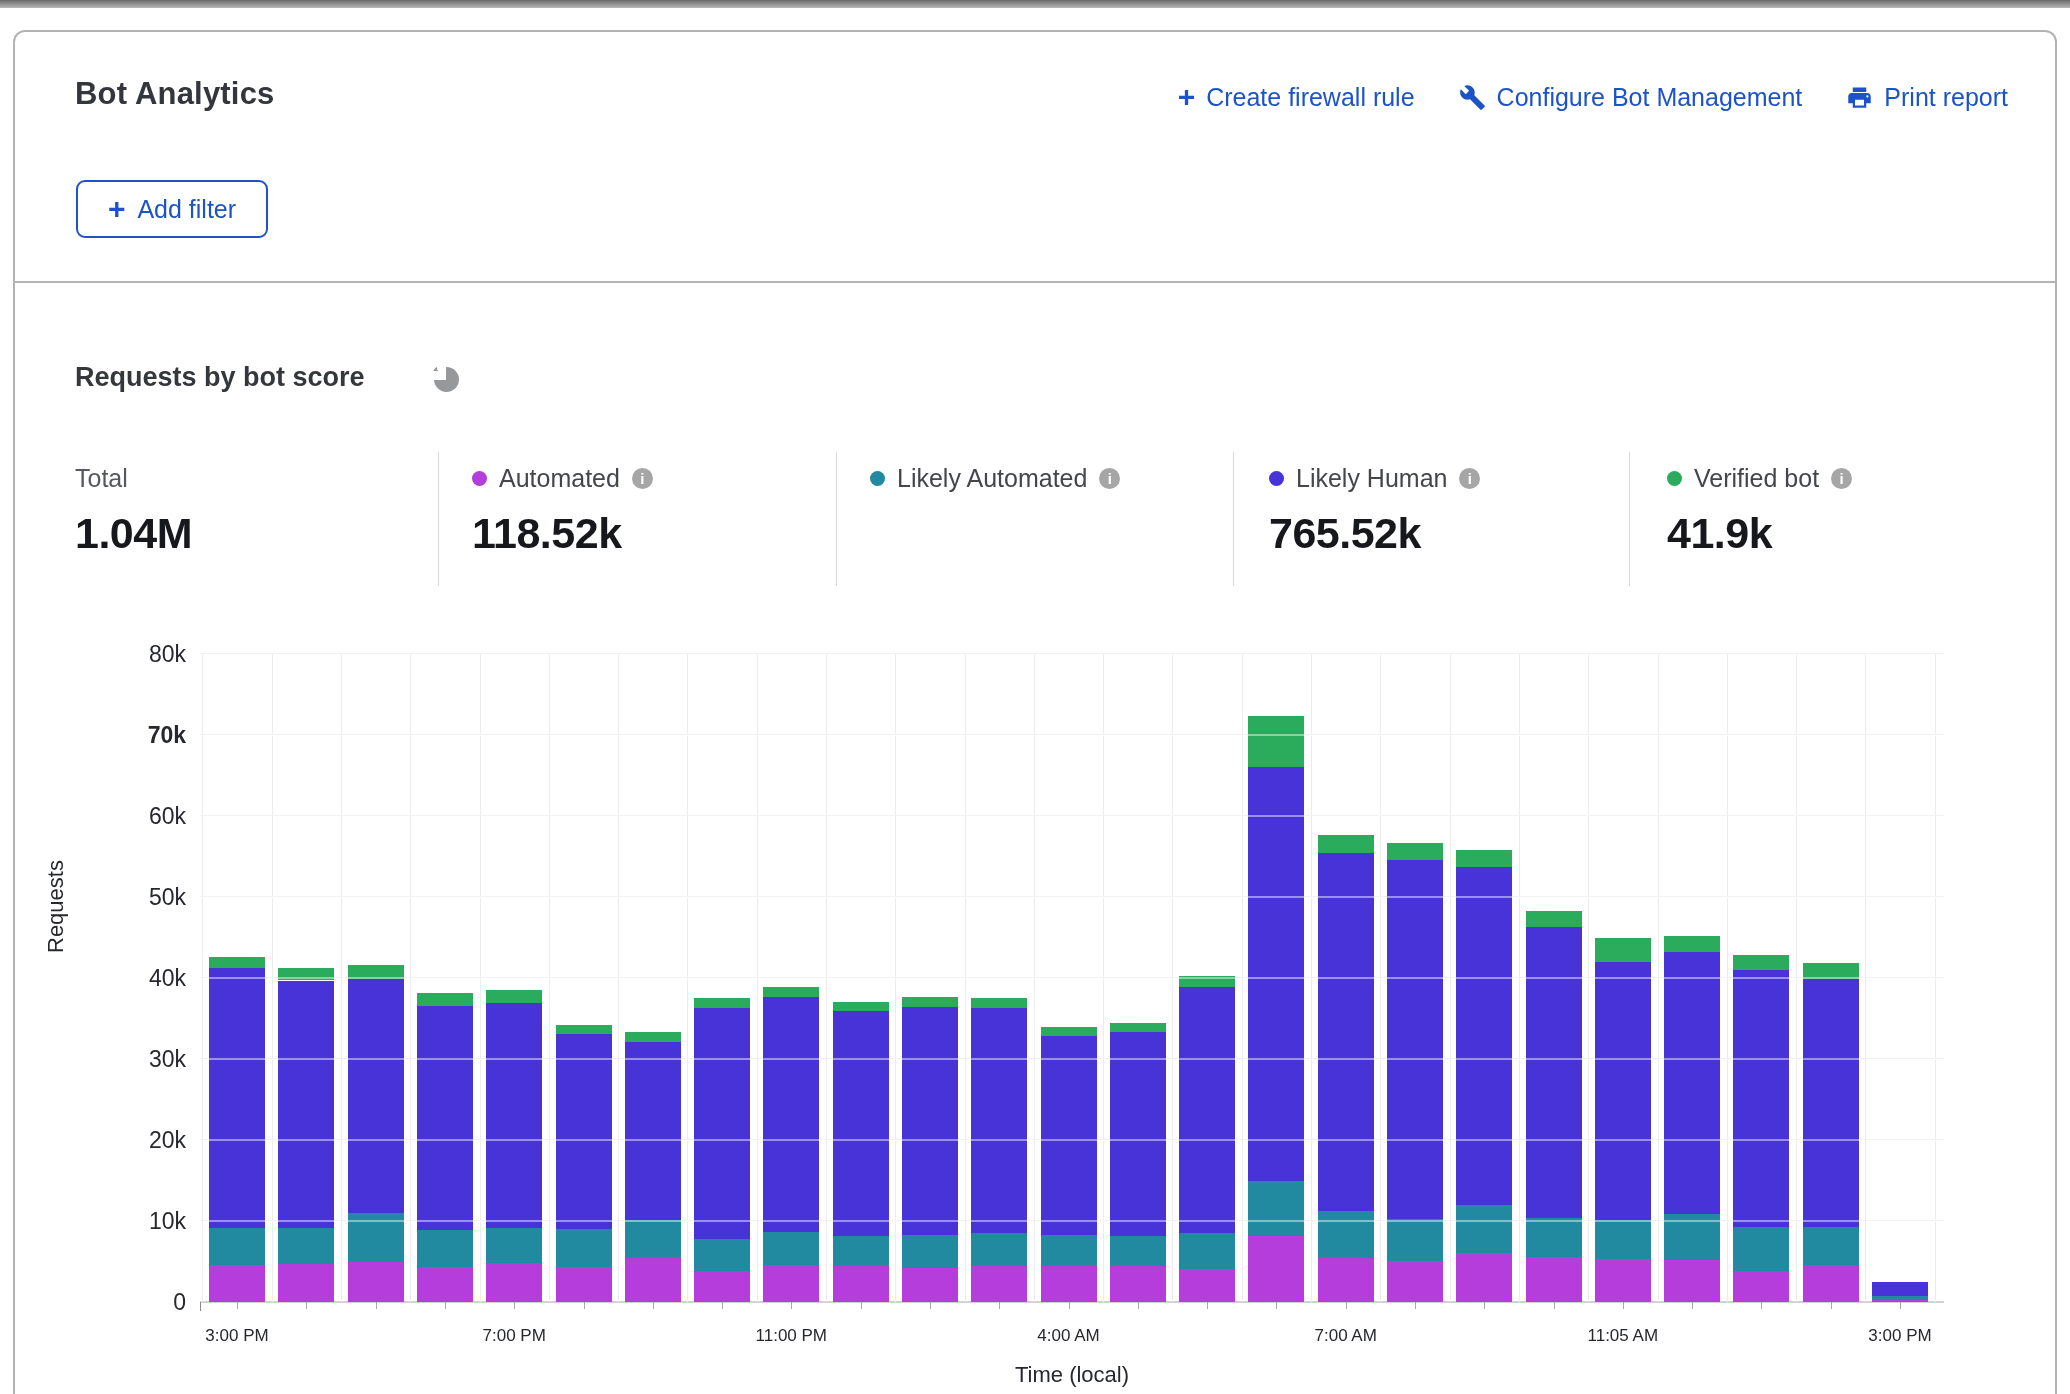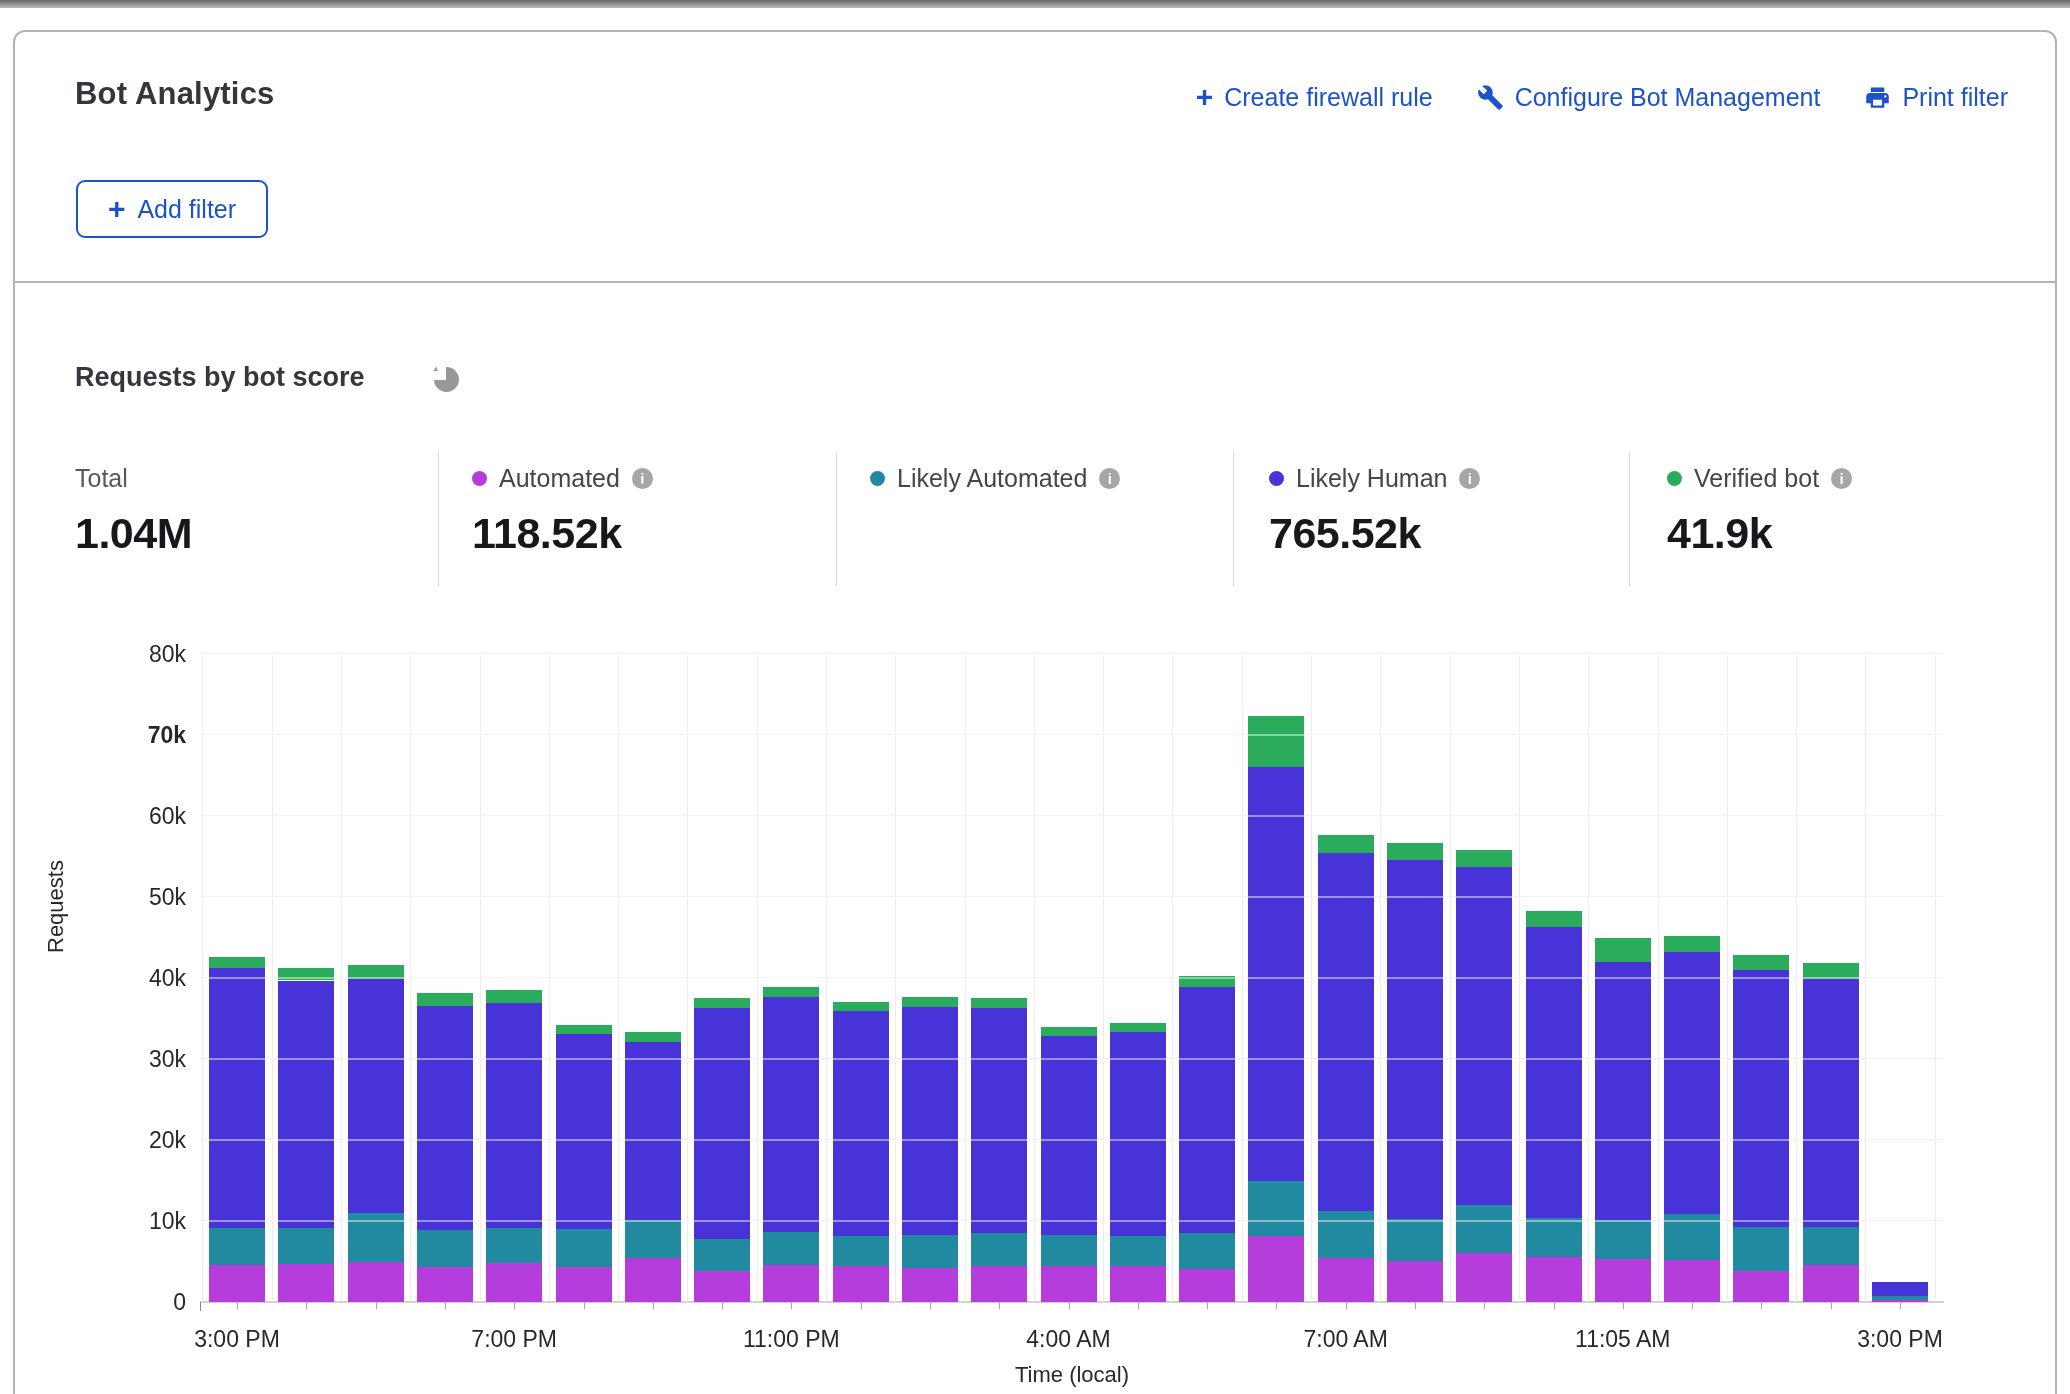--- a/index.html
+++ b/index.html
@@ -32,21 +32,21 @@
   .dot{width:15px;height:15px;border-radius:50%;flex:0 0 auto;}
   .info-icon{width:21px;height:21px;border-radius:50%;background:#a6a6a6;color:#fff;font-size:15px;
              font-weight:700;display:flex;align-items:center;justify-content:center;line-height:1;cursor:pointer;}
   .stat-value{font-size:43px;font-weight:700;color:#17181c;letter-spacing:-0.5px;}
   .stat-divider{width:1px;background:#d8d8d8;top:452px;height:134px;}
   .muted-label{color:#56585e;}
   .ytick{left:40px;width:146px;text-align:right;font-size:23px;color:#26282c;line-height:26px;}
   .ylabel{left:36px;top:920px;width:40px;font-size:22px;color:#26282c;
           transform:rotate(-90deg);transform-origin:center;white-space:nowrap;text-align:center;}
   #plot{left:200px;top:654px;width:1744px;height:648px;}
-  .xlab{font-size:23px;color:#26282c;text-align:center;}
+  .xlab{font-size:17px;color:#26282c;text-align:center;}
   .time-label{left:952px;top:1362px;width:240px;text-align:center;font-size:22px;color:#26282c;}
 </style>
 </head>
 <body>
 
 <div class="page">
 
   <div class="abs top-strip"></div>
   <div class="abs card"></div>
 
@@ -64,21 +64,21 @@
           </svg>
       </span>
       <span>Configure Bot Management</span>
     </a>
     <a class="action">
       <span>
         <svg width="27" height="27" viewBox="0 0 24 24" fill="#1d53c9">
             <path d="M19 8H5c-1.66 0-3 1.34-3 3v6h4v4h12v-4h4v-6c0-1.66-1.34-3-3-3zm-3 11H8v-5h8v5zm3-7c-.55 0-1-.45-1-1s.45-1 1-1 1 .45 1 1-.45 1-1 1zm-1-9H6v4h12V3z"></path>
           </svg>
       </span>
-      <span>Print filter</span>
+      <span>Print report</span>
     </a>
   </div>
 
   <button class="abs add-filter">
     <span class="plus-glyph">+</span>
     <span>Add filter</span>
   </button>
 
 
   <div class="abs divider"></div>

